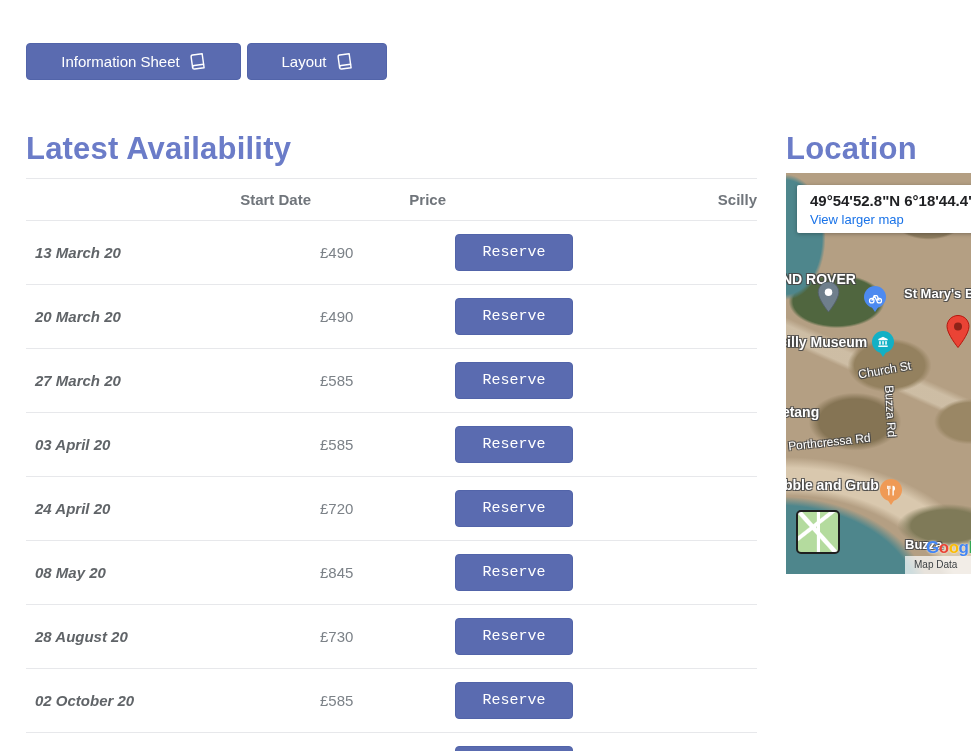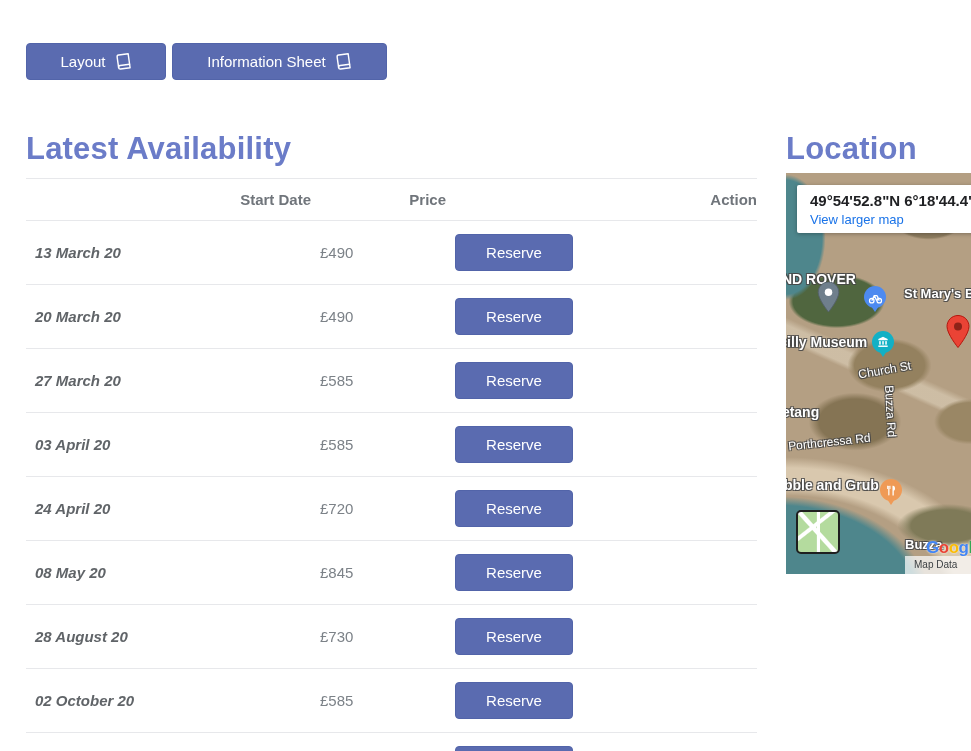--- a/index.html
+++ b/index.html
@@ -34,21 +34,21 @@
     border-top: 1px solid #e7e8eb; border-bottom: 1px solid #e7e8eb;
   }
   table.avail td { padding: 13px 0 13px 9px; border-bottom: 1px solid #e7e8eb; vertical-align: middle; }
   col.c-date   { width: 285px; }
   col.c-price  { width: 135px; }
   td.date  { font-size: 15px; font-weight: bold; color: #606468; font-style: italic; }
   td.price { font-size: 15px; color: #7c8288; margin-top: 12px; }
   .btn-reserve {
     width: 118px; height: 37px; background: #5a6bb0; color: #fff;
     border: 1px solid #5264a9; border-radius: 4px; font-size: 15px;
-    font-family: Liberation Sans, sans-serif; cursor: pointer;
+    font-family: Liberation Mono, monospace; cursor: pointer;
   }
 
   
   .location { position: absolute; left: 786px; top: 131px; width: 194px; }
   .map {
     position: relative; margin-top: 6px; width: 230px; height: 401px; overflow: hidden;
     background:
       radial-gradient(ellipse 60px 95px at 0% 16%, #4e868c 0 60%, rgba(78,134,140,0) 66%),
       radial-gradient(ellipse 75px 42px at 22% 32%, #50663f 0 58%, rgba(80,102,63,0) 64%),
       radial-gradient(ellipse 55px 30px at 62% 12%, #8d7c5f 0 55%, rgba(141,124,95,0) 62%),
@@ -99,31 +99,31 @@
   .map-attribution {
     position: absolute; left: 119px; bottom: 0; width: 120px; height: 18px; z-index: 4;
     background: rgba(250,250,250,.75); color: #3c4043; font-size: 10px;
     line-height: 18px; padding-left: 9px;
   }
 </style>
 </head>
 <body>
 
 <div class="toolbar">
-  <button class="btn-primary btn-layout">
-    <span>Layout</span>
+  <button class="btn-primary btn-info">
+    <span>Information Sheet</span>
     <span class="book-icon">
       <svg width="17" height="17" viewBox="0 0 24 24" fill="none" stroke="#fff" stroke-width="2" stroke-linecap="round" stroke-linejoin="round">
         <path d="M4 19.5A2.5 2.5 0 0 1 6.5 17H20"></path>
         <path d="M6.5 2H20v20H6.5A2.5 2.5 0 0 1 4 19.5v-15A2.5 2.5 0 0 1 6.5 2z"></path>
       </svg>
     </span>
   </button>
-  <button class="btn-primary btn-info">
-    <span>Information Sheet</span>
+  <button class="btn-primary btn-layout">
+    <span>Layout</span>
     <span class="book-icon">
       <svg width="17" height="17" viewBox="0 0 24 24" fill="none" stroke="#fff" stroke-width="2" stroke-linecap="round" stroke-linejoin="round">
         <path d="M4 19.5A2.5 2.5 0 0 1 6.5 17H20"></path>
         <path d="M6.5 2H20v20H6.5A2.5 2.5 0 0 1 4 19.5v-15A2.5 2.5 0 0 1 6.5 2z"></path>
       </svg>
     </span>
   </button>
 </div>
 
 <div class="availability">
@@ -131,21 +131,21 @@
   <table class="avail">
     <colgroup>
         <col class="c-date">
         <col class="c-price">
         <col class="c-action">
       </colgroup>
     <thead>
       <tr>
         <th>Start Date</th>
         <th>Price</th>
-        <th>Action</th>
+        <th>Scilly</th>
       </tr>
     </thead>
     <tbody id="rows-body">
   <tr>
     <td class="date">13 March 20</td>
     <td class="price">£490</td>
     <td class="action">
       <button class="btn-reserve">Reserve</button>
     </td>
   </tr>

